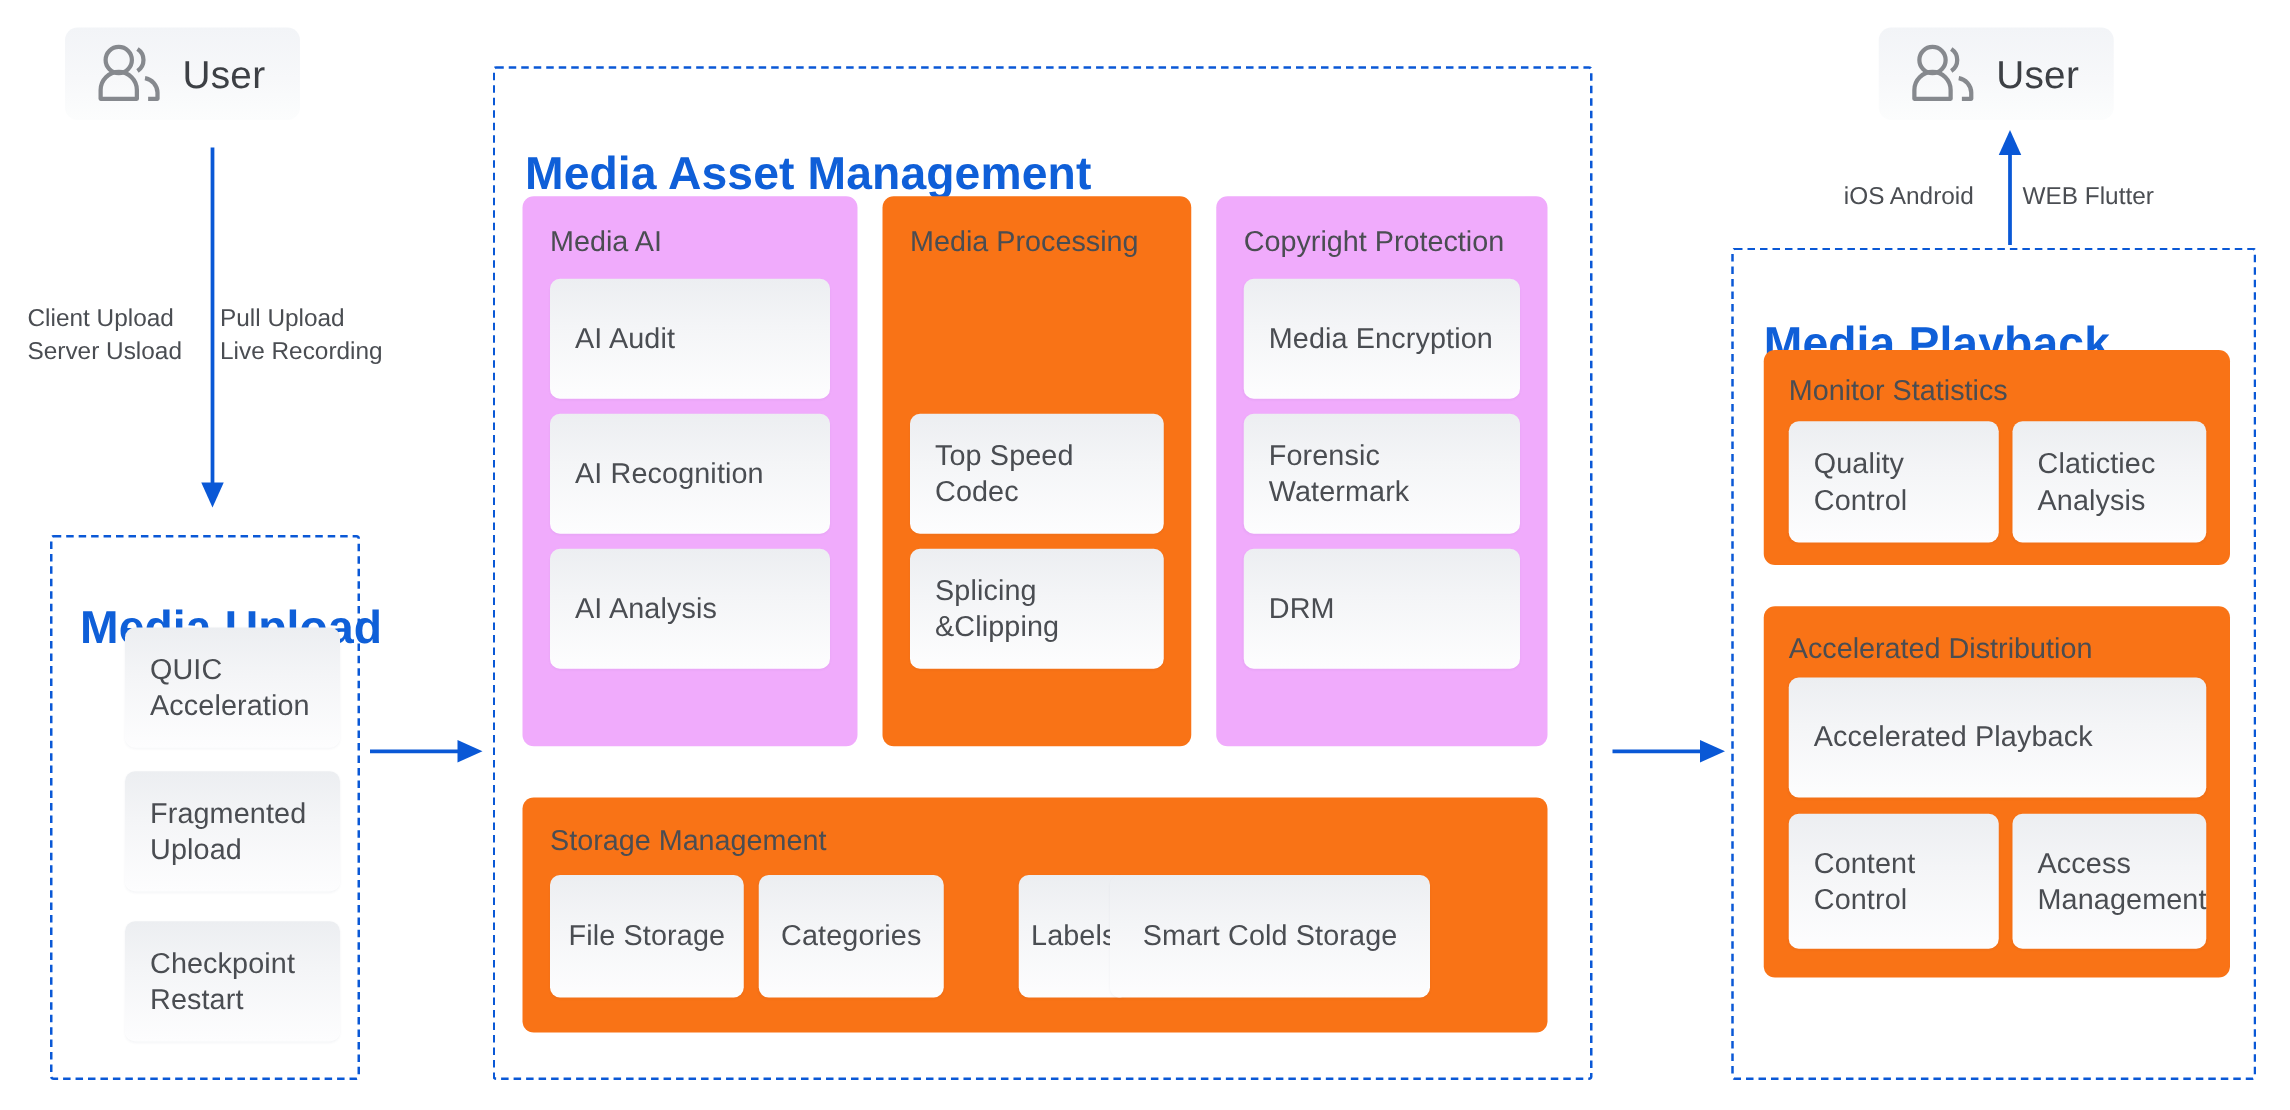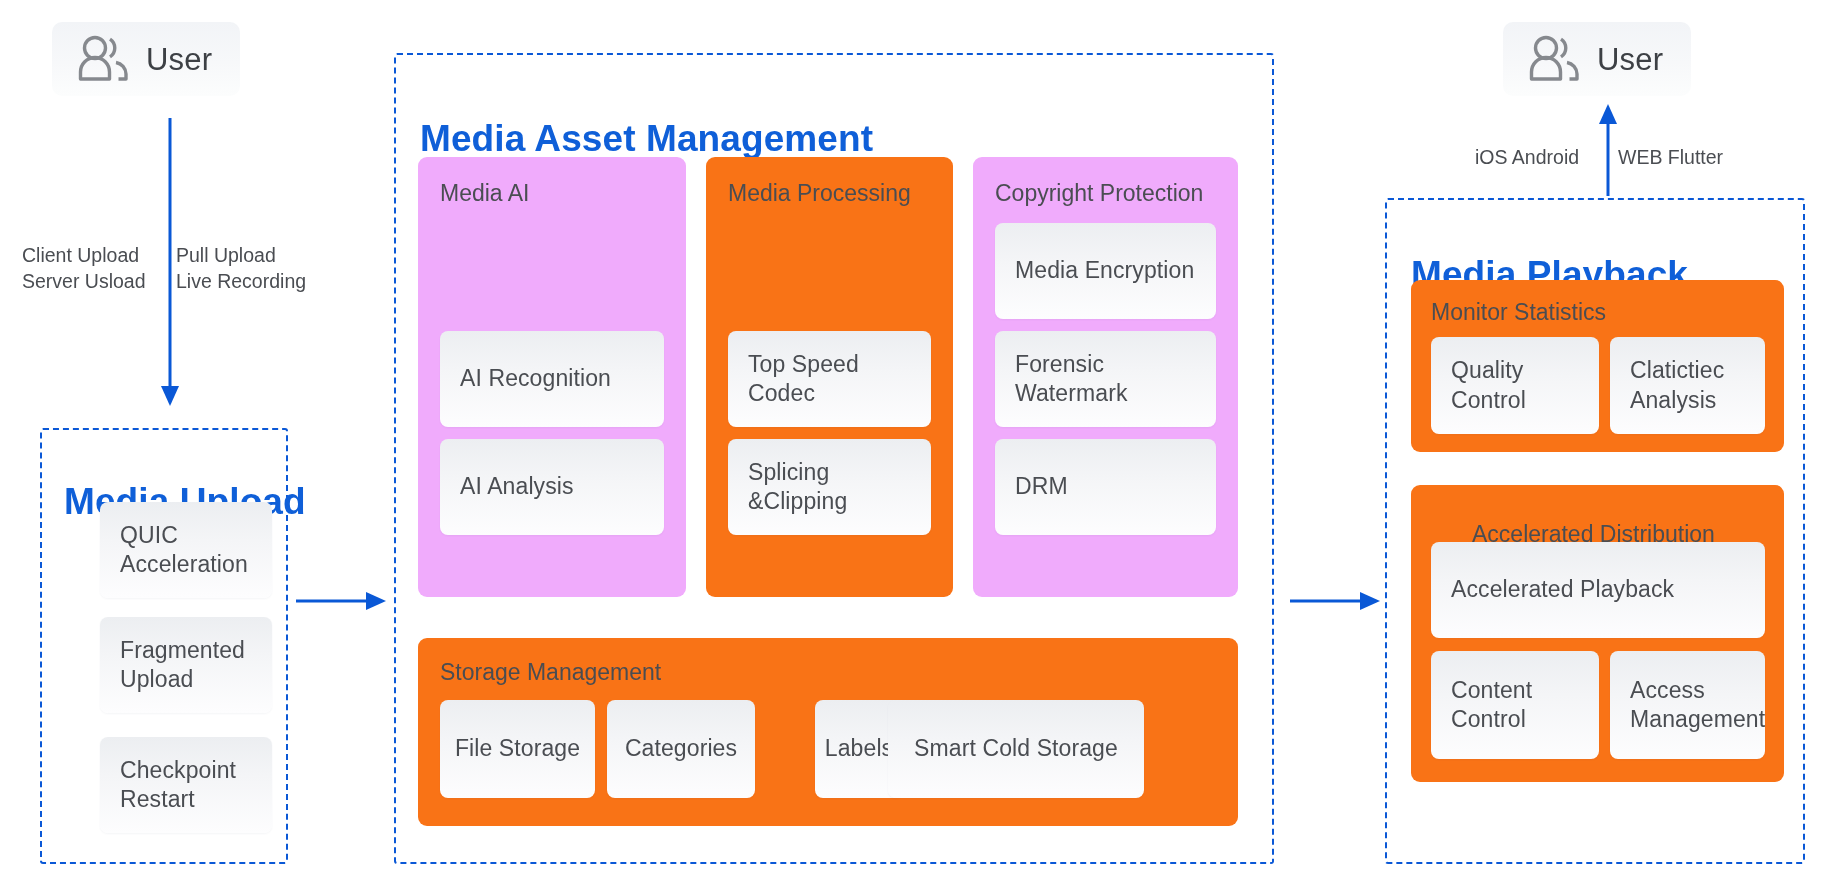--- a/index.html
+++ b/index.html
@@ -122,20 +122,23 @@
   <svg class="conn" style="left:296px; top:588px;" width="96" height="26">
     <line x1="0" y1="13" x2="74" y2="13" stroke="#0a58d6" stroke-width="3"></line>
     <polygon points="90,13 70,4 70,22" fill="#0a58d6"></polygon>
   </svg>
 
   <div class="dashed-box" style="left:394px; top:53px; width:880px; height:811px;">
     <div class="sec-title" style="left:24px; top:36px;">Media Asset Management</div>
 
     <div class="panel blue" style="left:22px; top:102px; width:268px; height:440px;">
       <div class="panel-title" style="left:22px; top:23px;">Media AI</div>
+      <div class="card" style="left:22px; top:66px; width:224px; height:96px;">
+        <span style="white-space:pre-line">AI Audit</span>
+      </div>
       <div class="card" style="left:22px; top:174px; width:224px; height:96px;">
         <span style="white-space:pre-line">AI Recognition</span>
       </div>
       <div class="card" style="left:22px; top:282px; width:224px; height:96px;">
         <span style="white-space:pre-line">AI Analysis</span>
       </div>
     </div>
 
     <div class="panel gray" style="left:310px; top:102px; width:247px; height:440px;">
       <div class="panel-title" style="left:22px; top:23px;">Media Processing</div>
@@ -210,21 +213,21 @@
         <span style="white-space:pre-line">Quality
 Control</span>
       </div>
       <div class="card" style="left:199px; top:57px; width:155px; height:97px;">
         <span style="white-space:pre-line">Clatictiec
 Analysis</span>
       </div>
     </div>
 
     <div class="panel gray" style="left:24px; top:285px; width:373px; height:297px;">
-      <div class="panel-title" style="left:20px; top:36px;margin-left:41px;">Accelerated Distribution</div>
+      <div class="panel-title" style="left:20px; top:20px;">Accelerated Distribution</div>
       <div class="card" style="left:20px; top:57px; width:334px; height:96px;">
         <span>Accelerated Playback</span>
       </div>
       <div class="card" style="left:20px; top:166px; width:168px; height:108px;">
         <span style="white-space:pre-line">Content
 Control</span>
       </div>
       <div class="card" style="left:199px; top:166px; width:155px; height:108px;">
         <span style="white-space:pre-line">Access
 Management</span>

